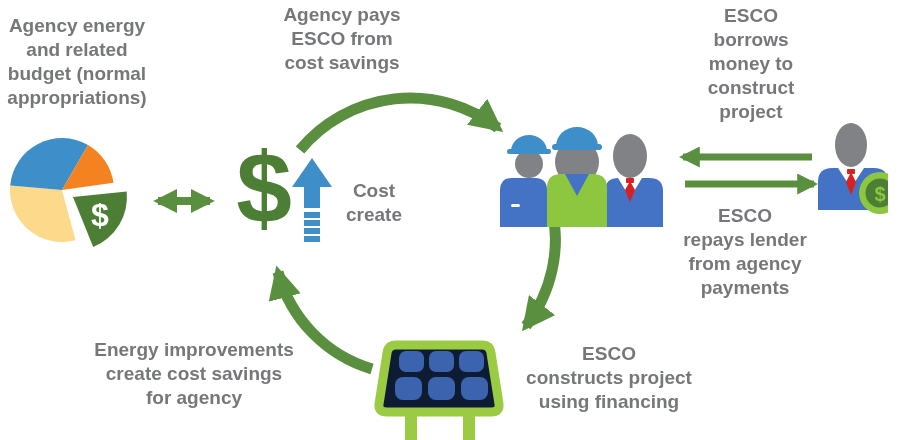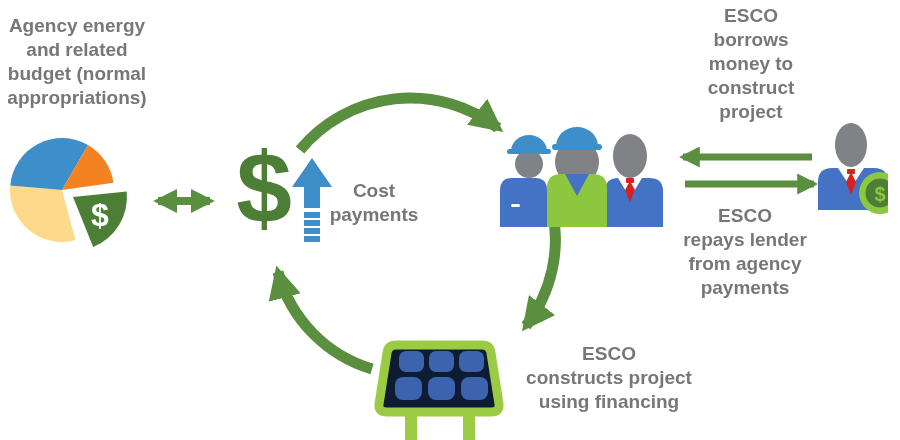--- a/index.html
+++ b/index.html
@@ -44,31 +44,37 @@
     <path d="M 372,369 A 138,138 0 0 1 278,272" fill="none" stroke="var(--green)" stroke-width="11" marker-end="url(#ah)"></path>
     <path d="M 158,201 L 210,201" fill="none" stroke="var(--green)" stroke-width="8" marker-start="url(#ah)" marker-end="url(#ah)"></path>
     <path d="M 812,157 L 683,157" fill="none" stroke="var(--green)" stroke-width="7" marker-end="url(#ah)"></path>
     <path d="M 685,184 L 814,184" fill="none" stroke="var(--green)" stroke-width="7" marker-end="url(#ah)"></path>
   </svg>
 
   <div class="label" style="left:77px;top:14px">Agency energy
 and related
 budget (normal
 appropriations)</div>
+  <div class="label" style="left:342px;top:3px">Agency pays
+ESCO from
+cost savings</div>
   <div class="label" style="left:751px;top:4px">ESCO
 borrows
 money to
 construct
 project</div>
   <div class="label" style="left:374px;top:179px">Cost
-payments</div>
+create</div>
   <div class="label" style="left:745px;top:204px">ESCO
 repays lender
 from agency
 payments</div>
+  <div class="label" style="left:194px;top:338px">Energy improvements
+create cost savings
+for agency</div>
   <div class="label" style="left:609px;top:342px">ESCO
 constructs project
 using financing</div>
 
   <svg class="abs" style="left:5px;top:133px" width="135" height="120" viewBox="0 0 135 120">
     <path fill="var(--yellow)" d="M57,57 L70.5,107.2 A52,52 0 0 1 5.2,52.5 Z"></path>
     <path fill="var(--blue)" d="M57,57 L5.2,52.5 A52,52 0 0 1 83,12 Z"></path>
     <path fill="var(--orange)" d="M57,57 L83,12 A52,52 0 0 1 108.5,49.8 Z"></path>
     <path fill="var(--greenDark)" d="M68,64 L121.7,58.4 A54,54 0 0 1 88.2,114 Z"></path>
     <text x="95" y="82" text-anchor="middle" dominant-baseline="central" font-size="32" font-weight="700" fill="var(--white)">$</text>

